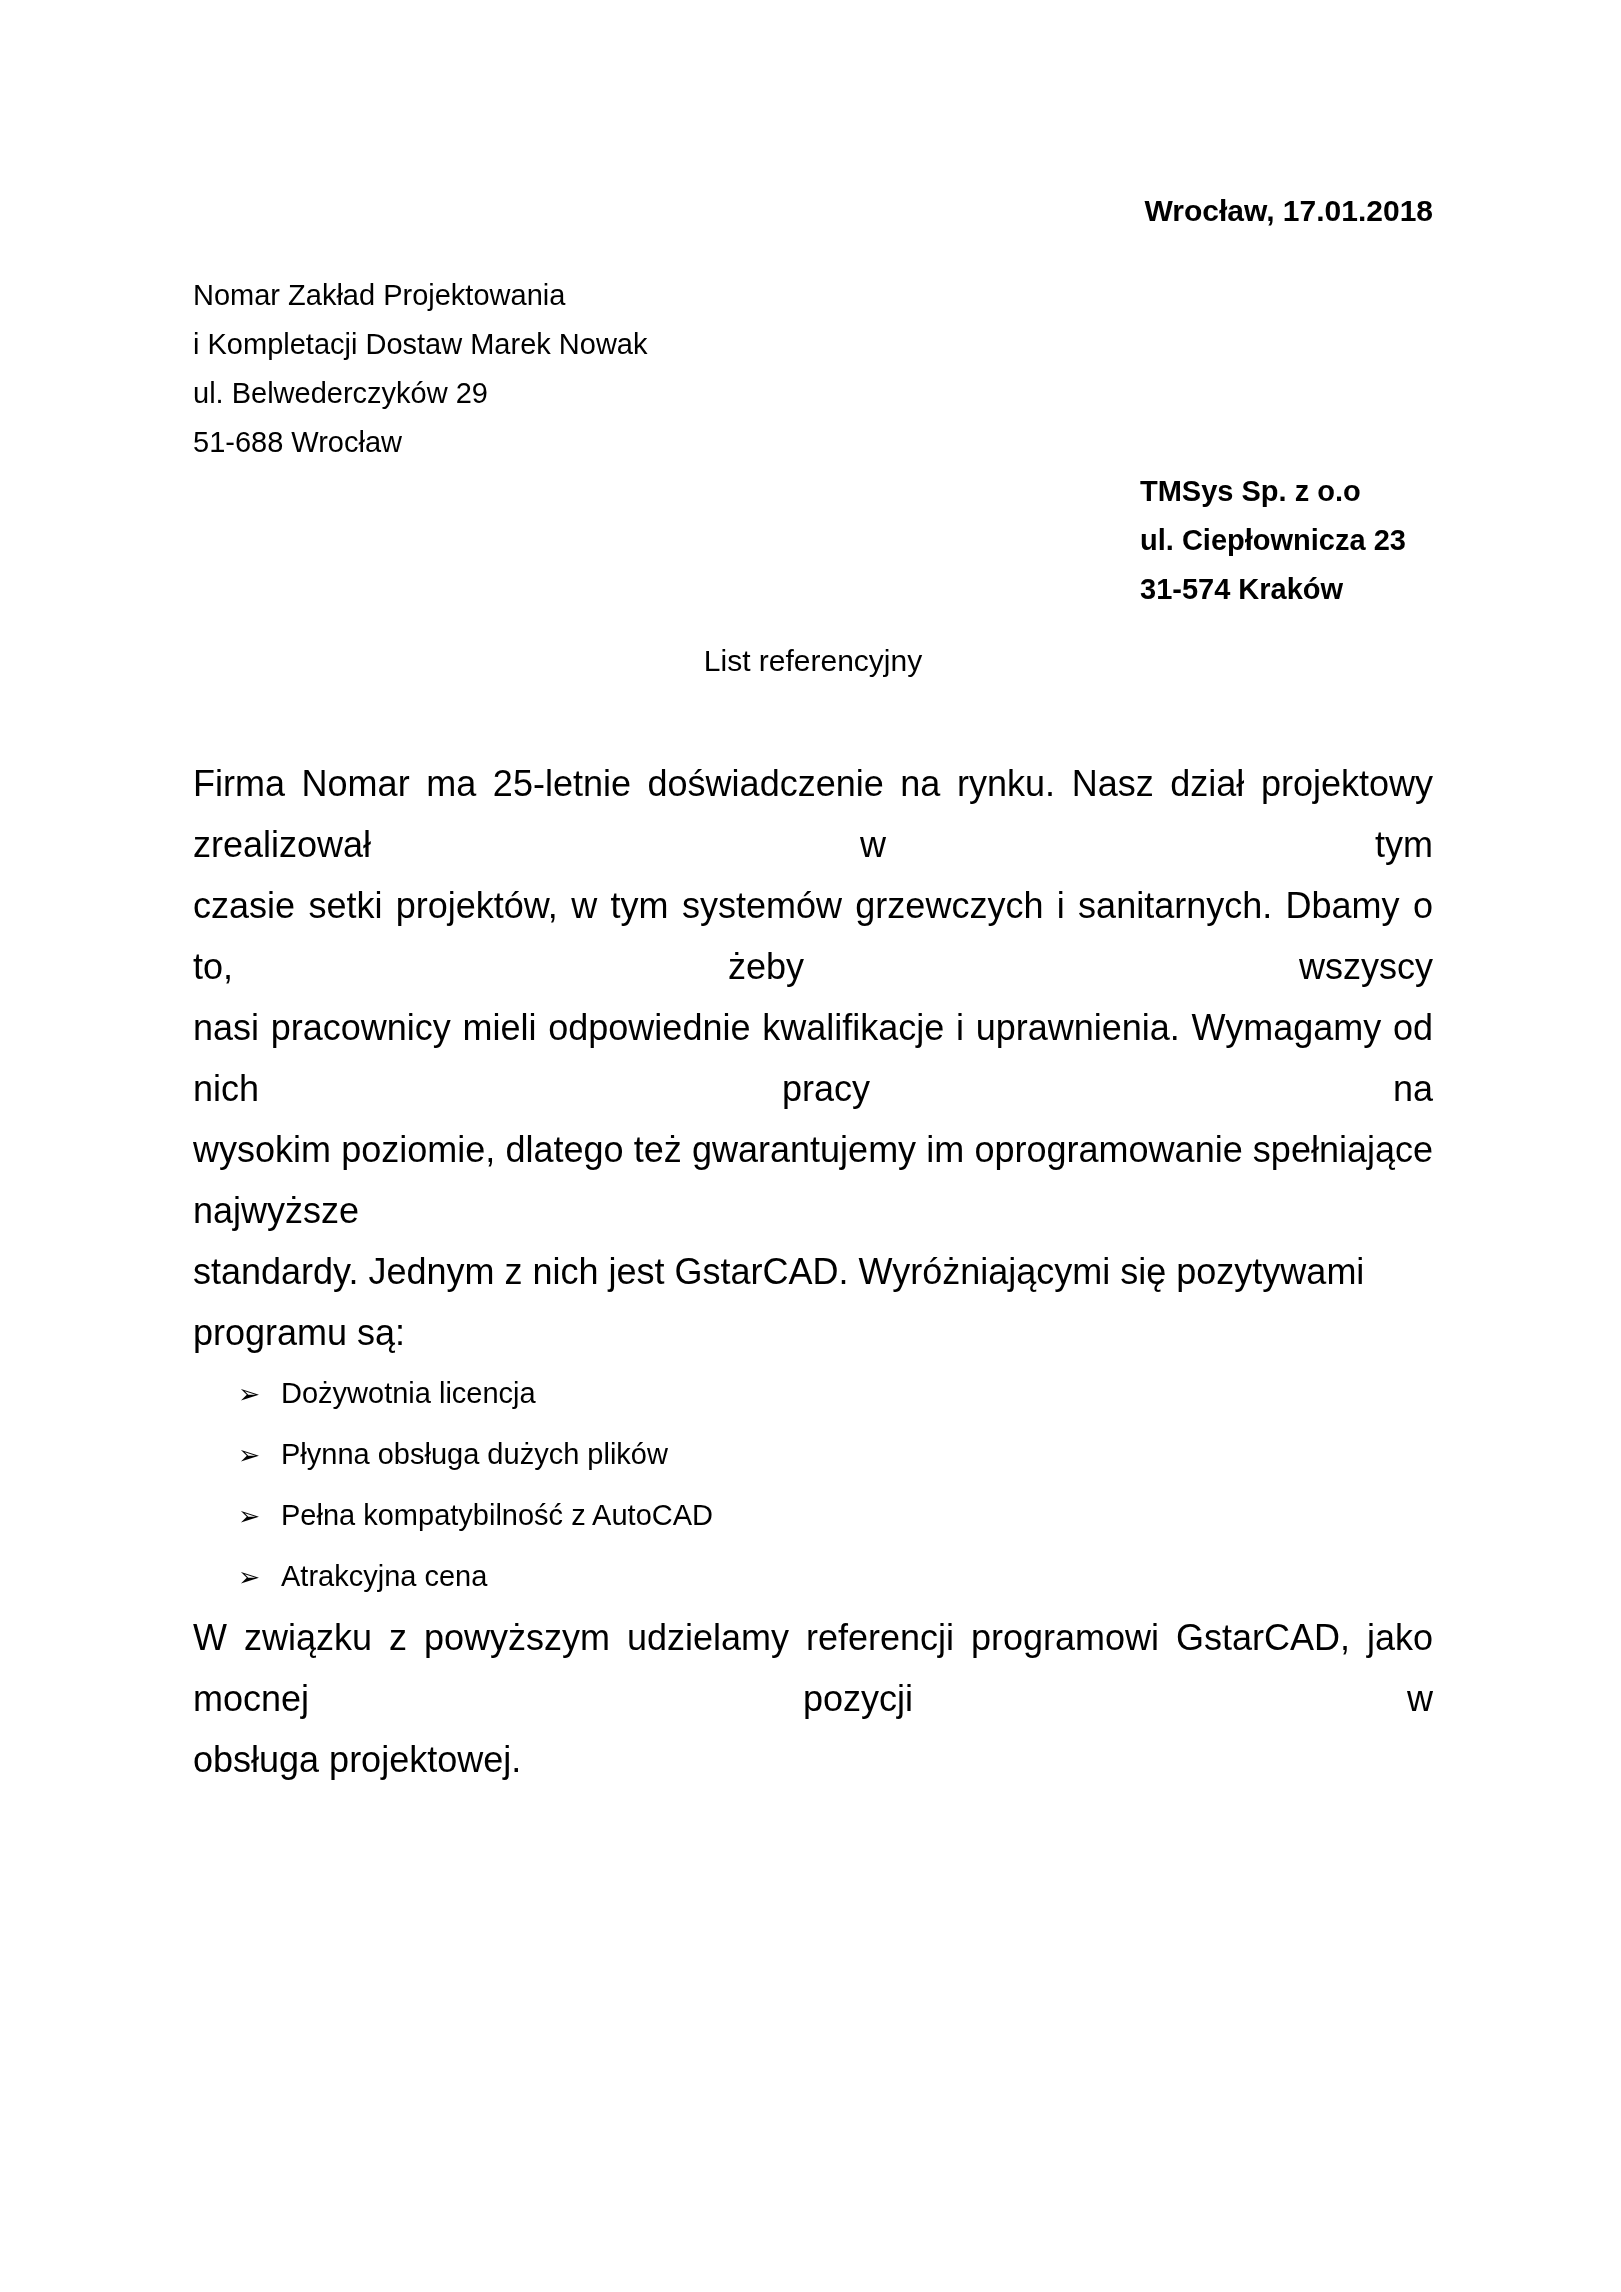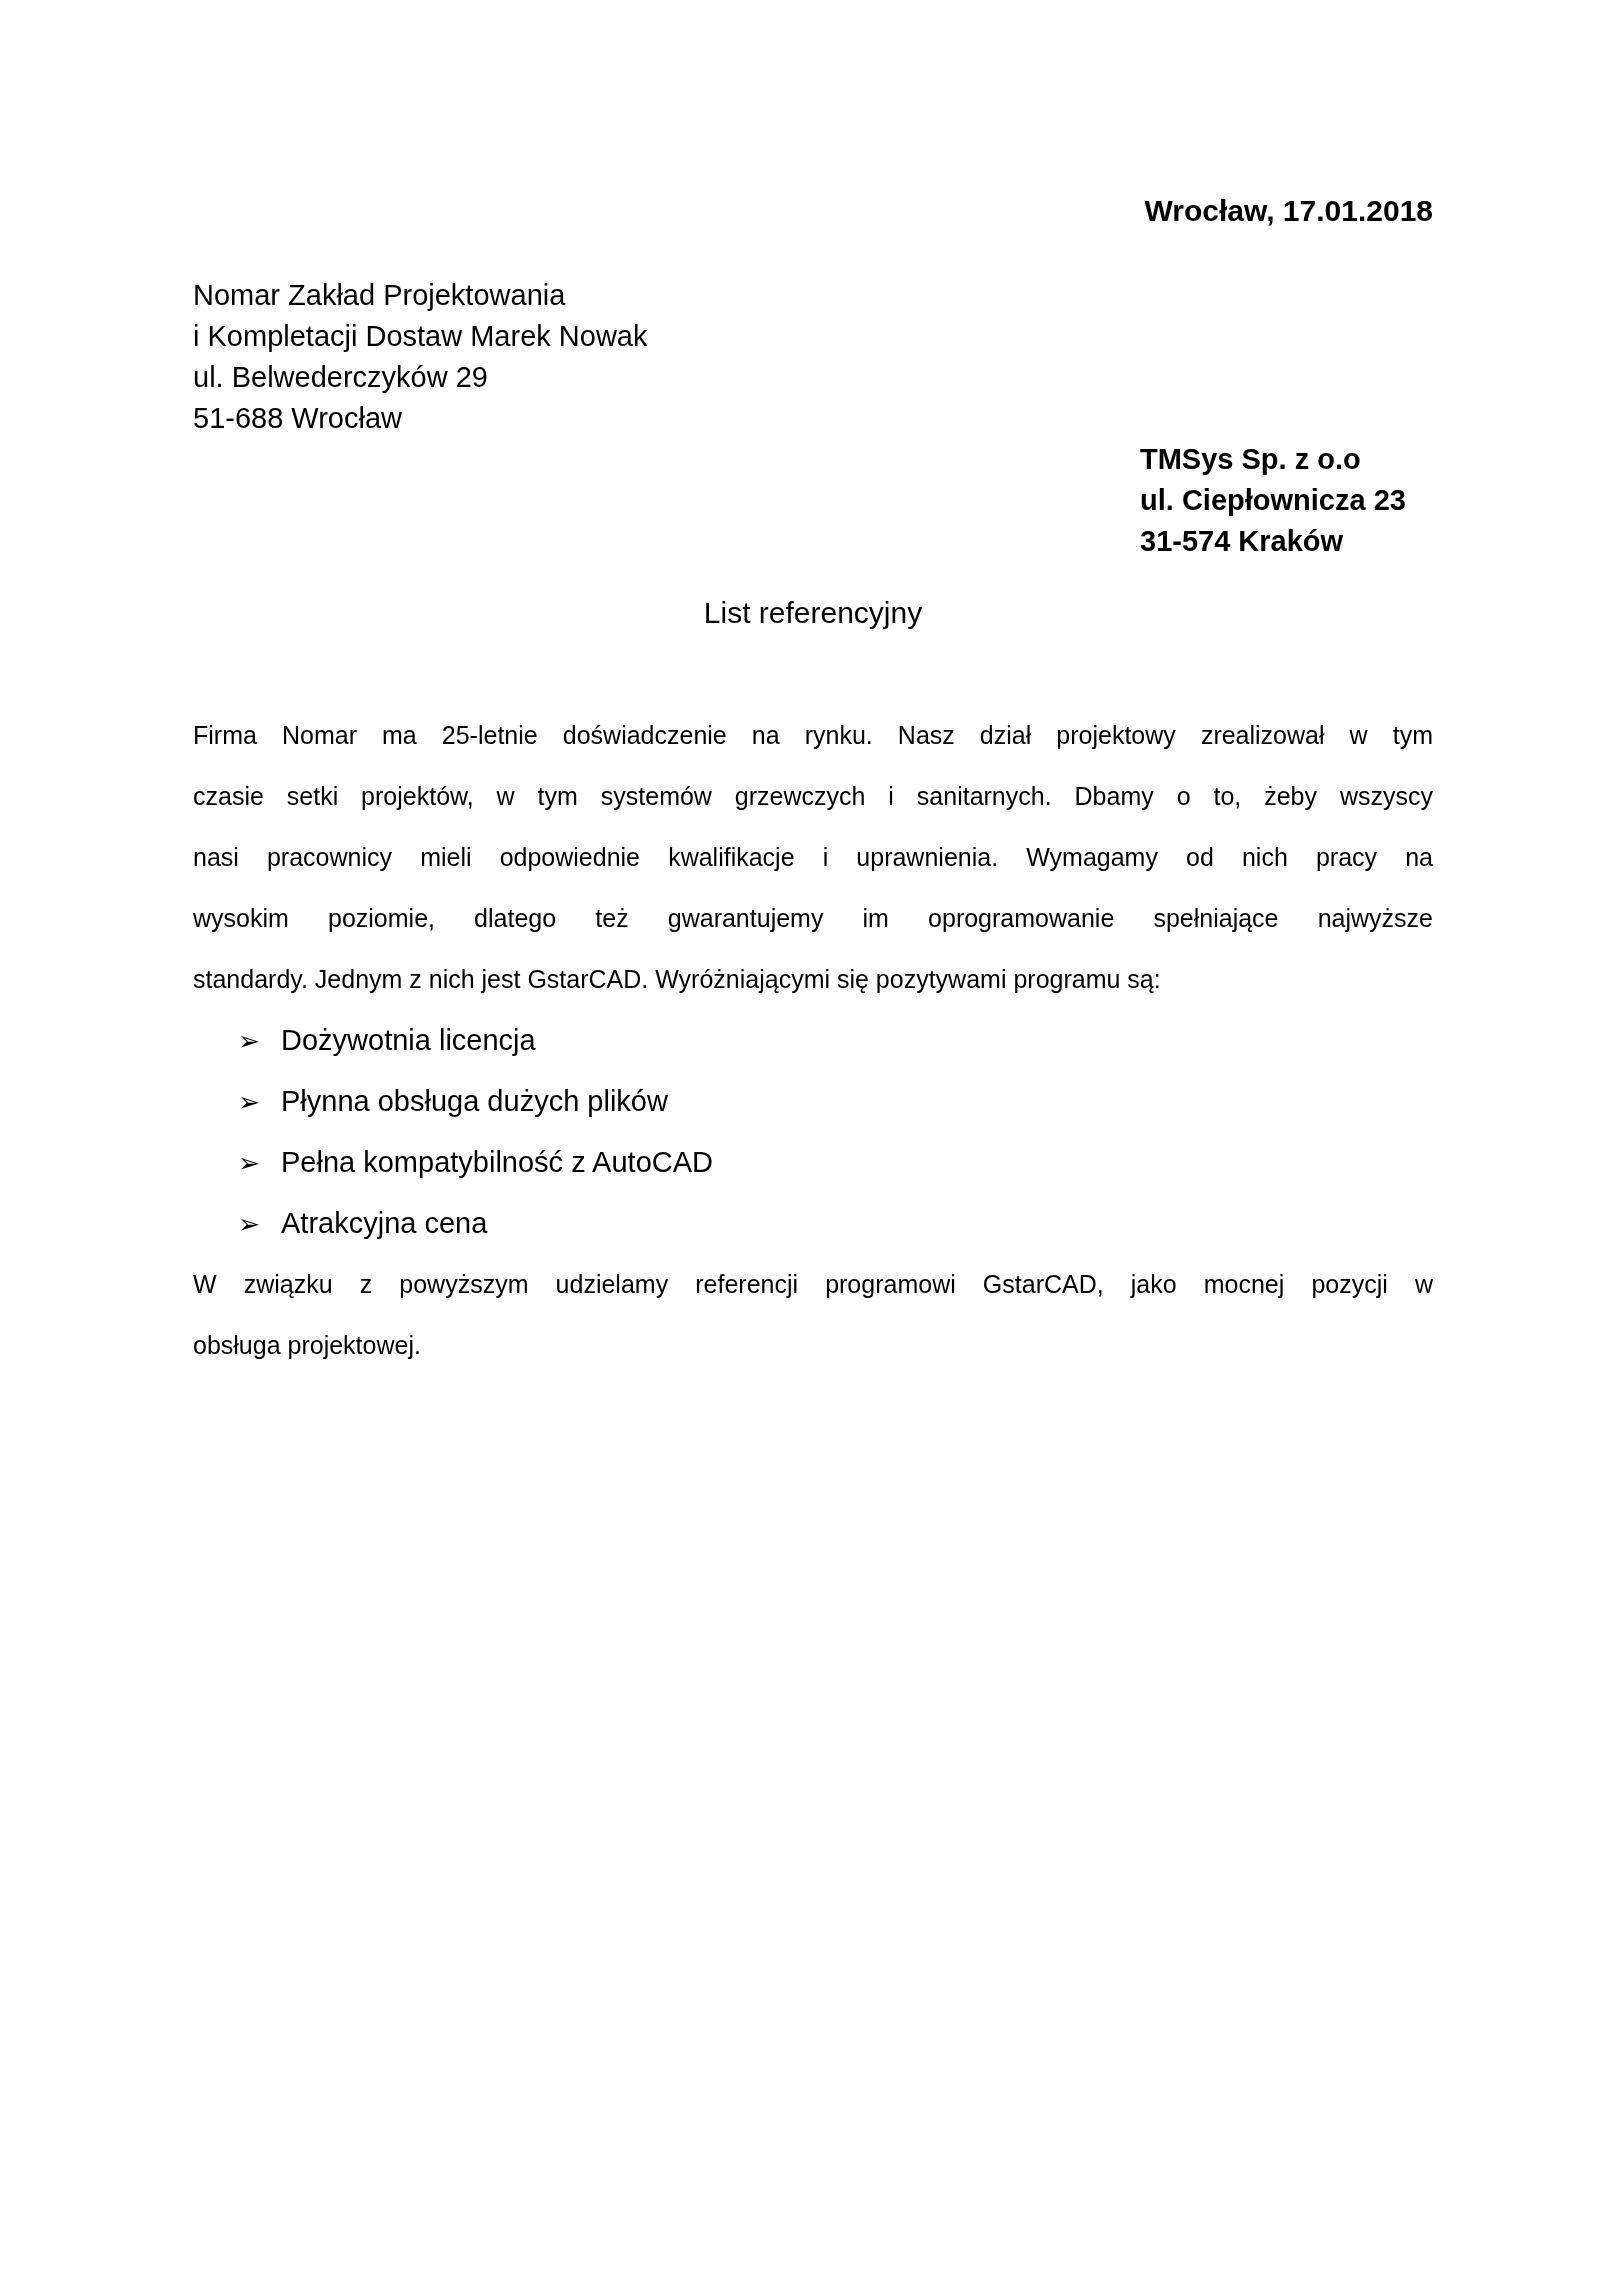--- a/index.html
+++ b/index.html
@@ -23,33 +23,34 @@
     text-align: right;
     font-size: 30px;
     font-weight: 700;
     line-height: 39px;
   }
   .sender { margin-top: 45px; }
   .addr-line {
     font-size: 29px;
     line-height: 41px;
     white-space: pre;
+    margin-top: 8px;
   }
   .recipient { margin-top: 0; margin-left: 947px; }
   .recipient .addr-line { font-weight: 700; }
   .title {
     margin: 31px 0 0 0;
     text-align: center;
     font-size: 30px;
     font-weight: 400;
     line-height: 39px;
   }
   .para1 { margin-top: 73px; }
   .body-line {
-    font-size: 25px;
+    font-size: 36px;
     line-height: 61px;
     text-align: left;
   }
   .jfull {
     text-align: justify;
     text-align-last: justify;
   }
   .bullet-item {
     display: flex;
     align-items: baseline;

